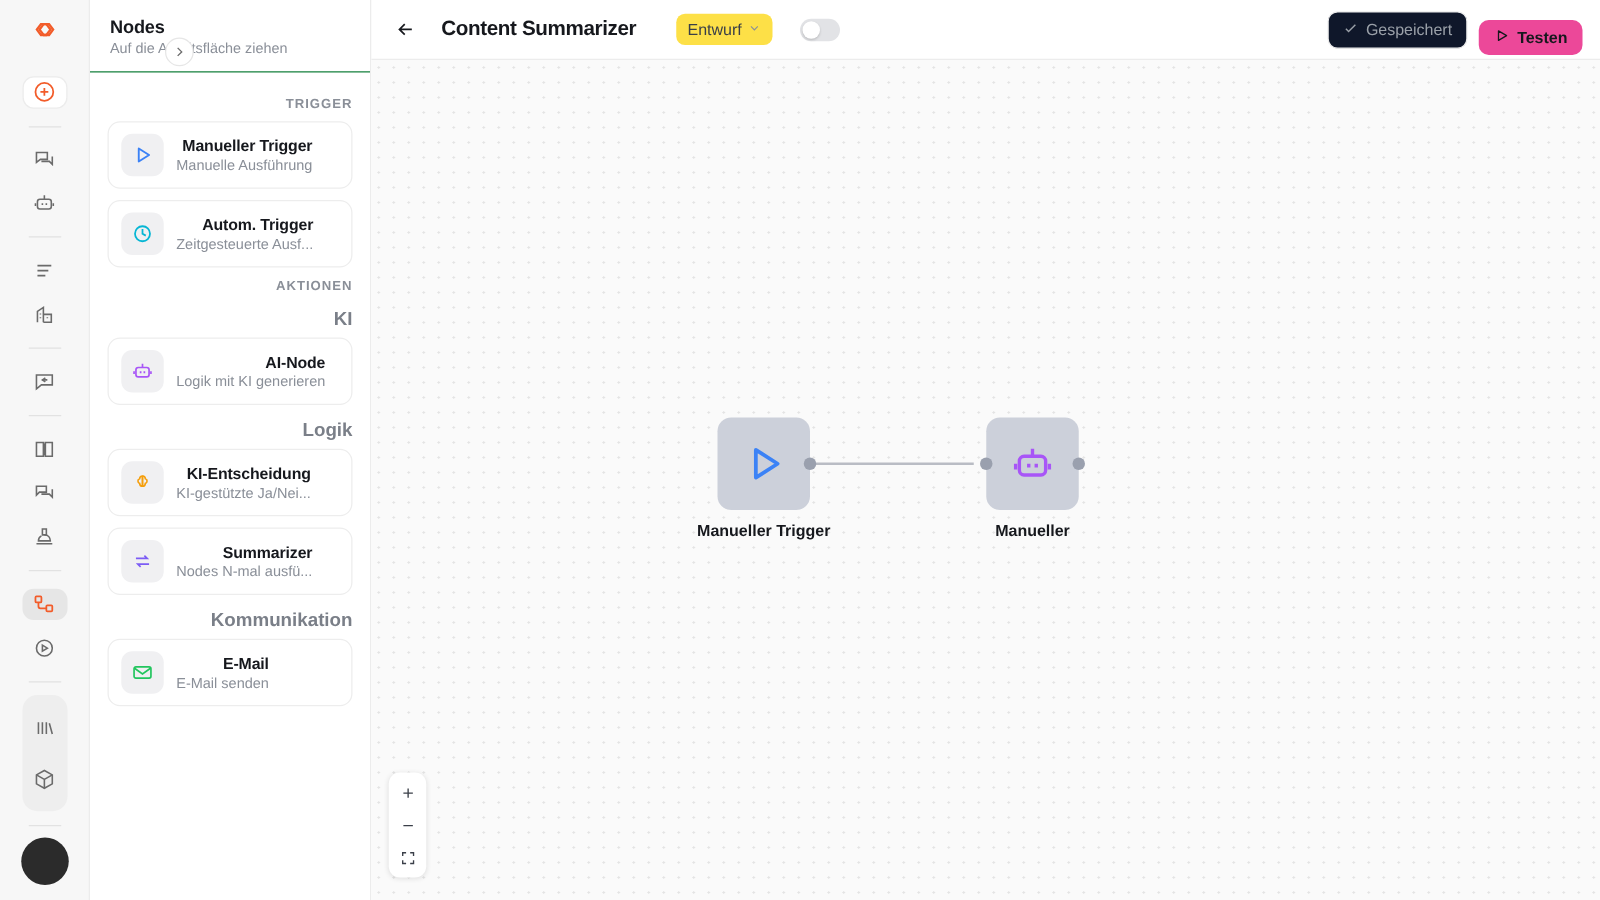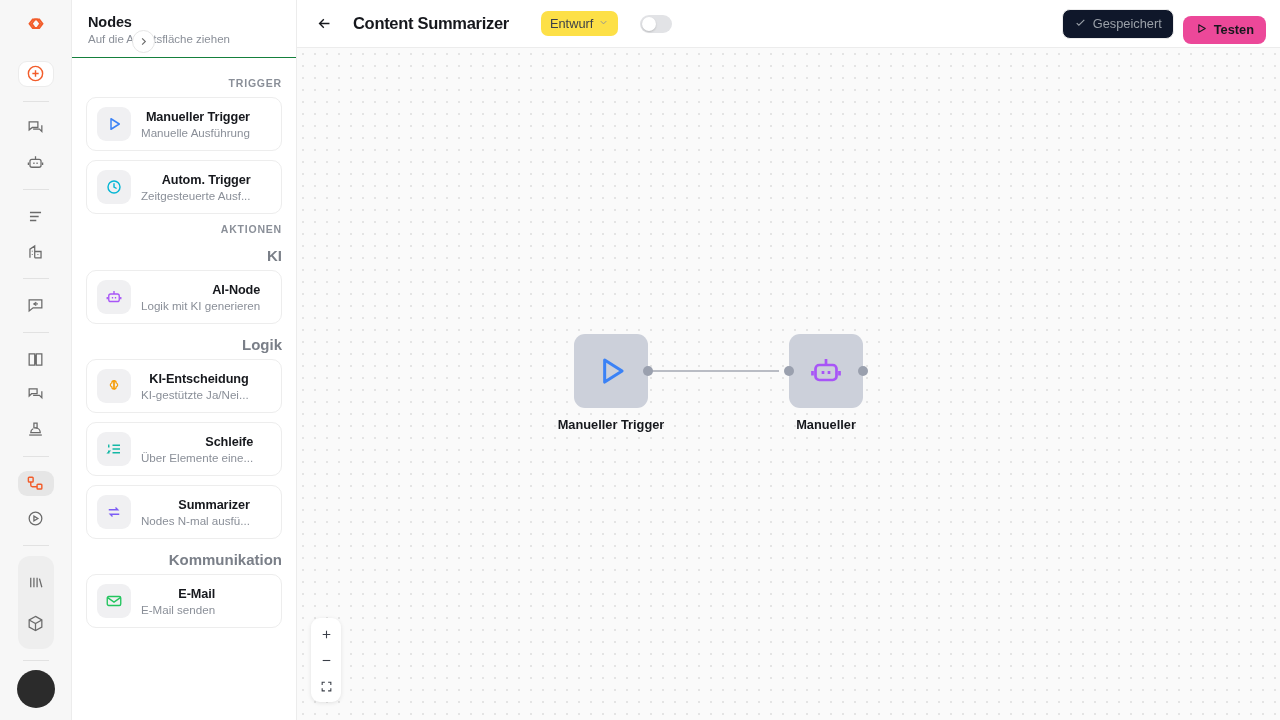--- a/index.html
+++ b/index.html
@@ -316,32 +316,20 @@
               <path d="M12 5v11"></path>
           </svg>
         </div>
         <div class="ntext">
           <div class="nname">KI-Entscheidung</div>
           <div class="ndesc">KI-gestützte Ja/Nei...</div>
         </div>
       </div>
       <div class="ncard">
         <div class="ntile">
-          <svg width="18" height="18" viewBox="0 0 24 24" fill="none" stroke="#14b8a6" stroke-width="1.8">
-            <path d="M10 7h10M10 12h10M10 17h10"></path>
-              <path d="M5 6v3M4 9h2M4 15h2l-2 2h2"></path>
-          </svg>
-        </div>
-        <div class="ntext">
-          <div class="nname">Schleife</div>
-          <div class="ndesc">Über Elemente eine...</div>
-        </div>
-      </div>
-      <div class="ncard">
-        <div class="ntile">
           <svg width="18" height="18" viewBox="0 0 24 24" fill="none" stroke="#7c5cf5" stroke-width="1.8">
             <path d="M5 9h12l-3-3M19 15H7l3 3"></path>
           </svg>
         </div>
         <div class="ntext">
           <div class="nname">Summarizer</div>
           <div class="ndesc">Nodes N-mal ausfü...</div>
         </div>
       </div>
 

